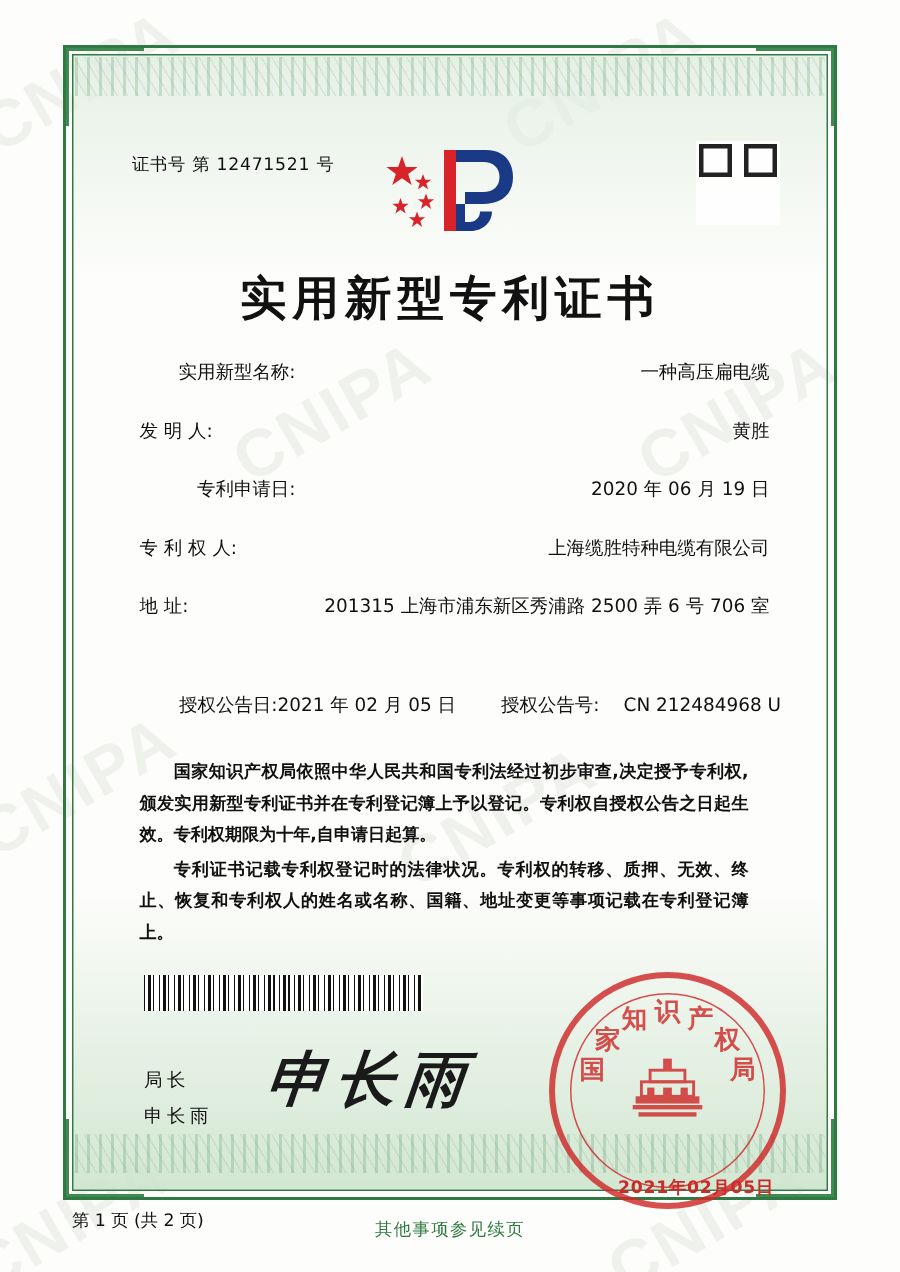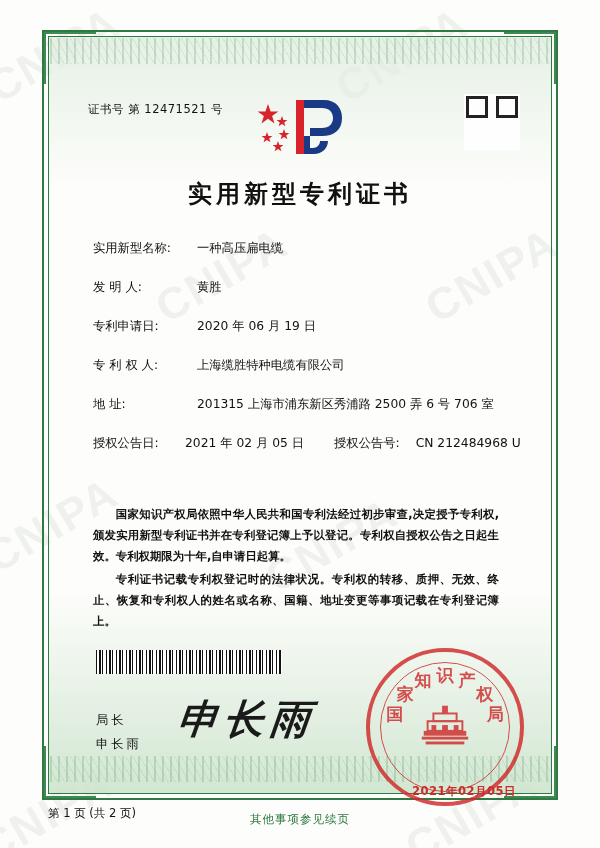--- a/index.html
+++ b/index.html
@@ -131,52 +131,53 @@
     top: 60px;
     width: 96px; height: 62px;
   }
 
   .title {
     position: absolute;
     left: 0; right: 0;
     top: 142px;
     text-align: center;
     font-family: "DejaVu Sans", "Liberation Sans", sans-serif;
-    font-size: 24px;
+    font-size: 31px;
     font-weight: bold;
     color: #111;
     letter-spacing: 4px;
   }
 
   .fields {
     position: absolute;
     left: 45px;
     top: 204px;
     width: 420px;
     font-size: 12.3px;
     color: #111;
   }
   .field-row {
     display: flex;
     align-items: baseline;
     margin-bottom: 22px;
     white-space: nowrap;
+    text-align: right;
   }
   .field-label {
     width: 104px;
     flex: 0 0 104px;
     letter-spacing: 0;
   }
   .field-label.spread {
     display: flex;
     justify-content: space-between;
   }
   .field-value { flex: 1 1 auto; }
 
-  .field-row.split .field-label { width: 92px; flex: 0 0 92px; }
+  .field-row.split .field-label { width: 92px; flex: 0 0 92px; margin-top: 27px; }
   .split-second-label { margin-left: 30px; }
 
   .paragraphs {
     position: absolute;
     left: 45px;
     top: 468px;
     width: 418px;
     font-size: 11.4px;
     line-height: 1.85;
     color: #111;

